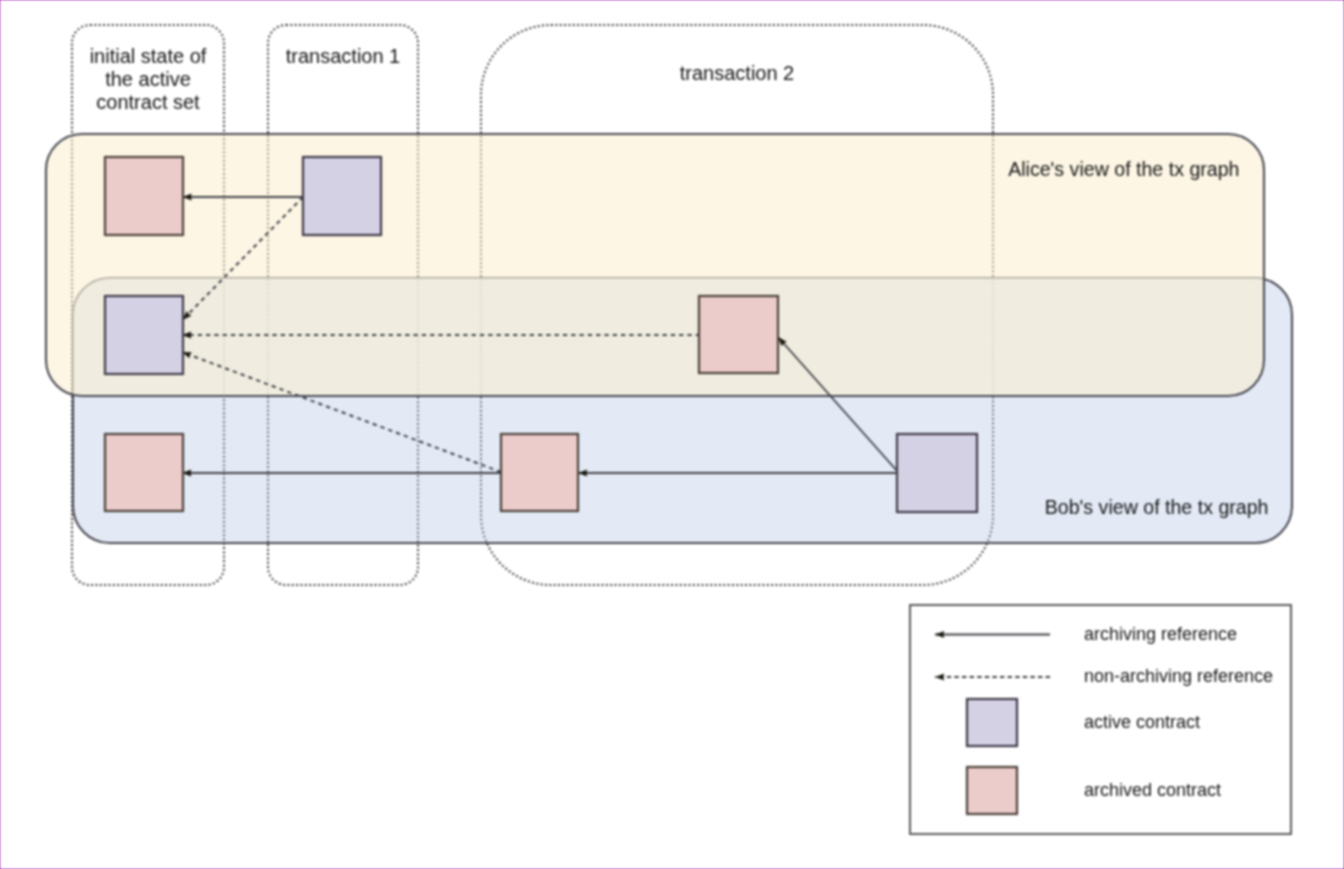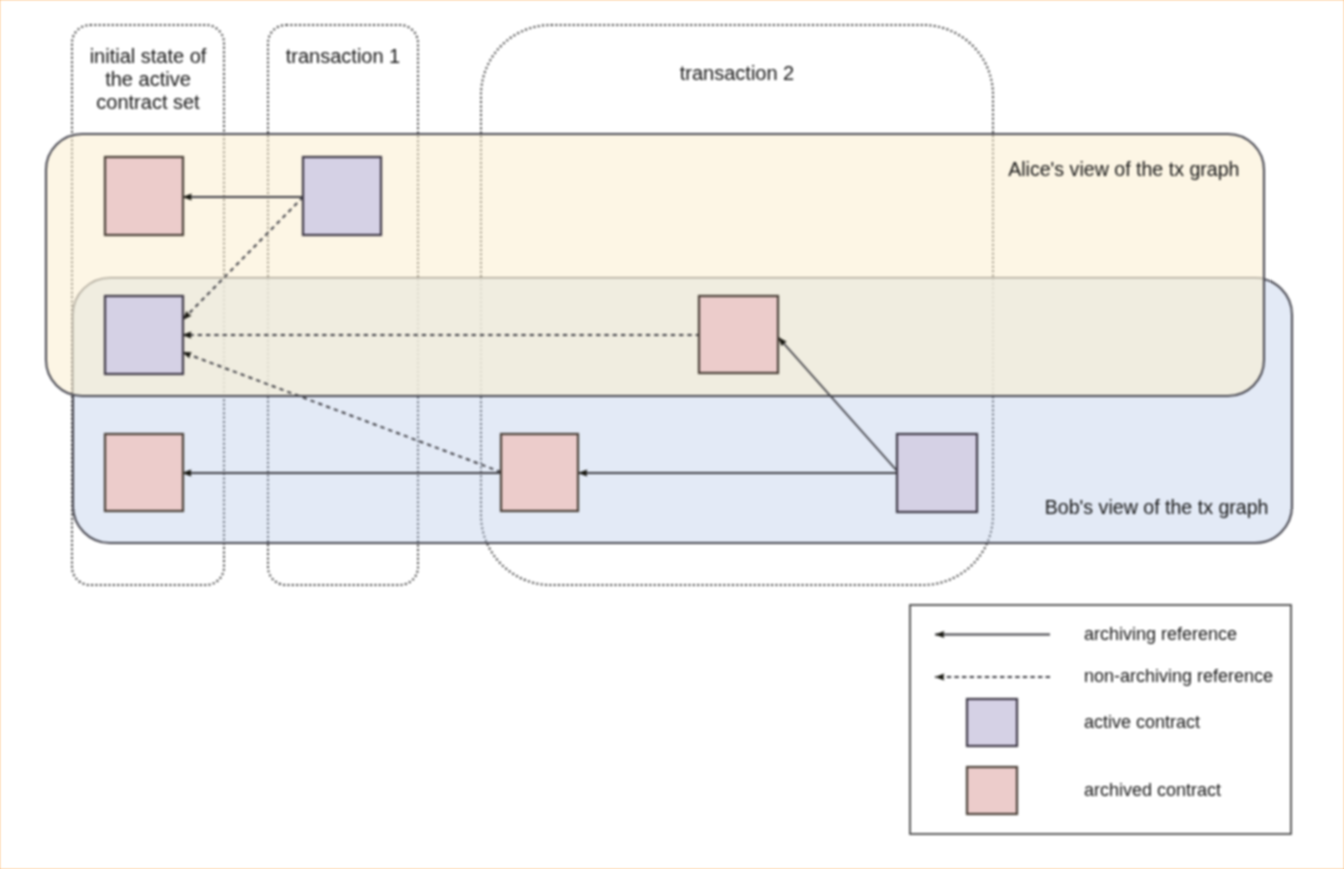--- a/index.html
+++ b/index.html
@@ -1,17 +1,17 @@
 <!DOCTYPE html>
 <html><head>
 <meta charset="utf-8">
 <style>
   html,body{margin:0;padding:0;background:#ffffff;}
   body{width:1344px;height:869px;font-family:"Liberation Sans",sans-serif;overflow:hidden;}
-  #stage{position:relative;width:1344px;height:869px;background:#fdba74;}
+  #stage{position:relative;width:1344px;height:869px;background:#a21caf;}
   svg{display:block;position:absolute;left:0;top:0;filter:blur(0.8px);}
   text{font-family:"Liberation Sans",sans-serif;fill:#141414;}
   .col-label{font-size:20px;}
   .view-label{font-size:19.6px;}
   .legend-label{font-size:18px;}
 </style>
 </head>
 <body>
 
 <div id="stage">

